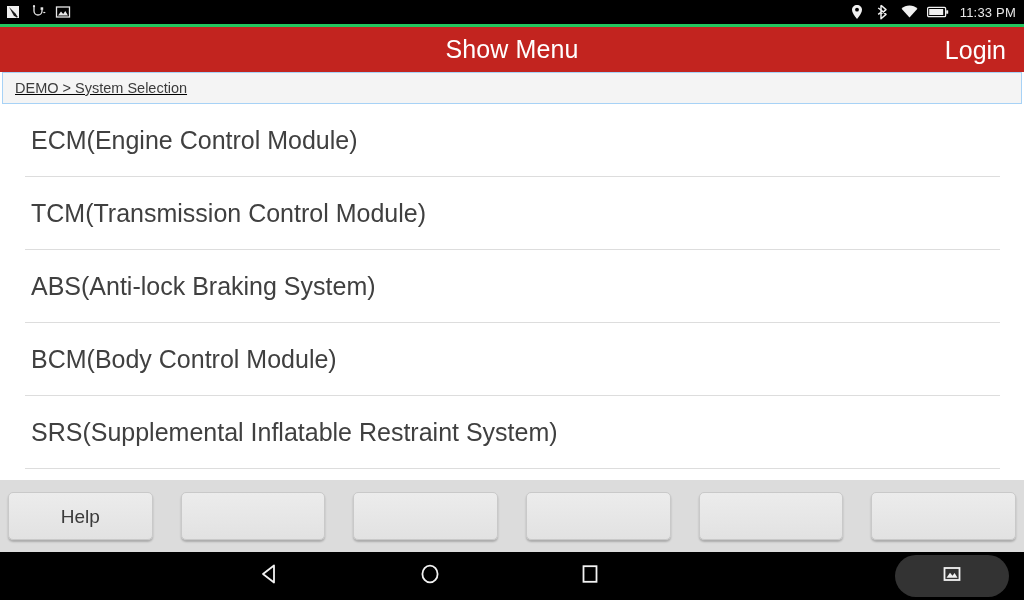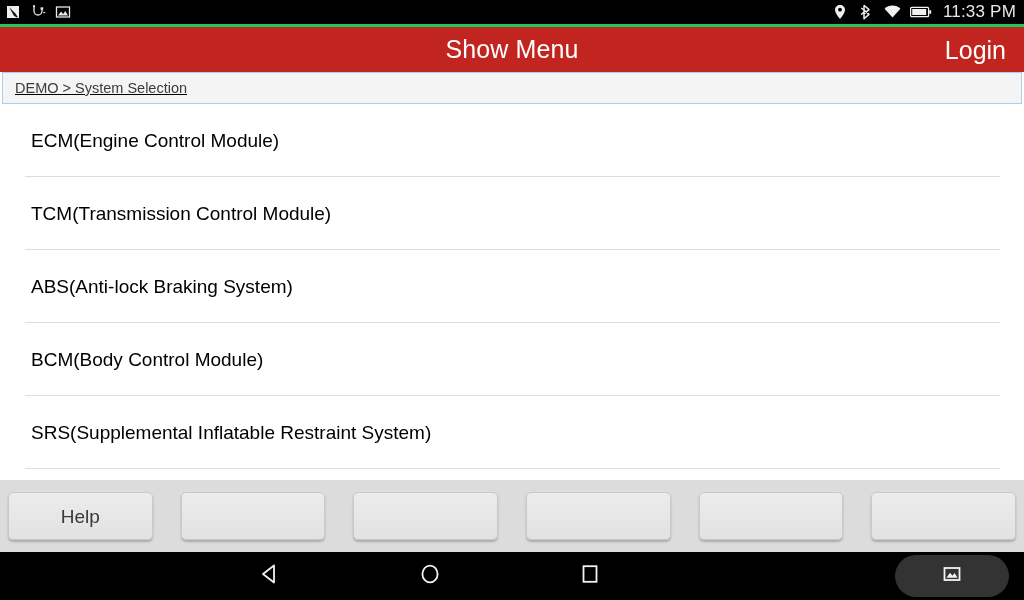--- a/index.html
+++ b/index.html
@@ -15,21 +15,21 @@
   .statusbar {
     height:24px; background:#000000; flex:0 0 24px;
     display:flex; align-items:center; justify-content:space-between;
     padding:0 8px 0 4px;
   }
   .sb-left { display:flex; align-items:center; gap:8px; }
   .sb-right { display:flex; align-items:center; gap:9px; }
   .sb-ico { width:17px; height:17px; display:flex; align-items:center; justify-content:center; }
   .sb-ico svg { display:block; }
   .sb-time {
-    color:#e8e8e8; font-size:17px; letter-spacing:.2px;
+    color:#e8e8e8; font-size:13px; letter-spacing:.2px;
     font-family:"Liberation Sans", sans-serif; margin-left:2px;
   }
 
   
   .appbar {
     flex:0 0 48px; height:48px; position:relative;
     background:#c2241f;
     border-top:3px solid #22c55e;
     display:flex; align-items:center; justify-content:center;
   }
@@ -67,21 +67,21 @@
   .list-item {
     height:73px; display:flex; align-items:center;
     padding-left:31px; cursor:pointer; position:relative;
     background:#ffffff;
   }
   .list-item::after {
     content:""; position:absolute; left:25px; right:24px; bottom:0;
     height:1px; background:#dddddd;
   }
   .list-item-label {
-    font-size:19px; color:#000000; font-weight:400; line-height:1;
+    font-size:25px; color:#404040; font-weight:400; line-height:1;
   }
 
   
   .tray {
     flex:0 0 72px; height:72px; background:#dcdcdc;
     display:flex; align-items:center; gap:28px;
     padding:0 8px;
   }
   .tray-btn {
     flex:1 1 0; height:48px;

